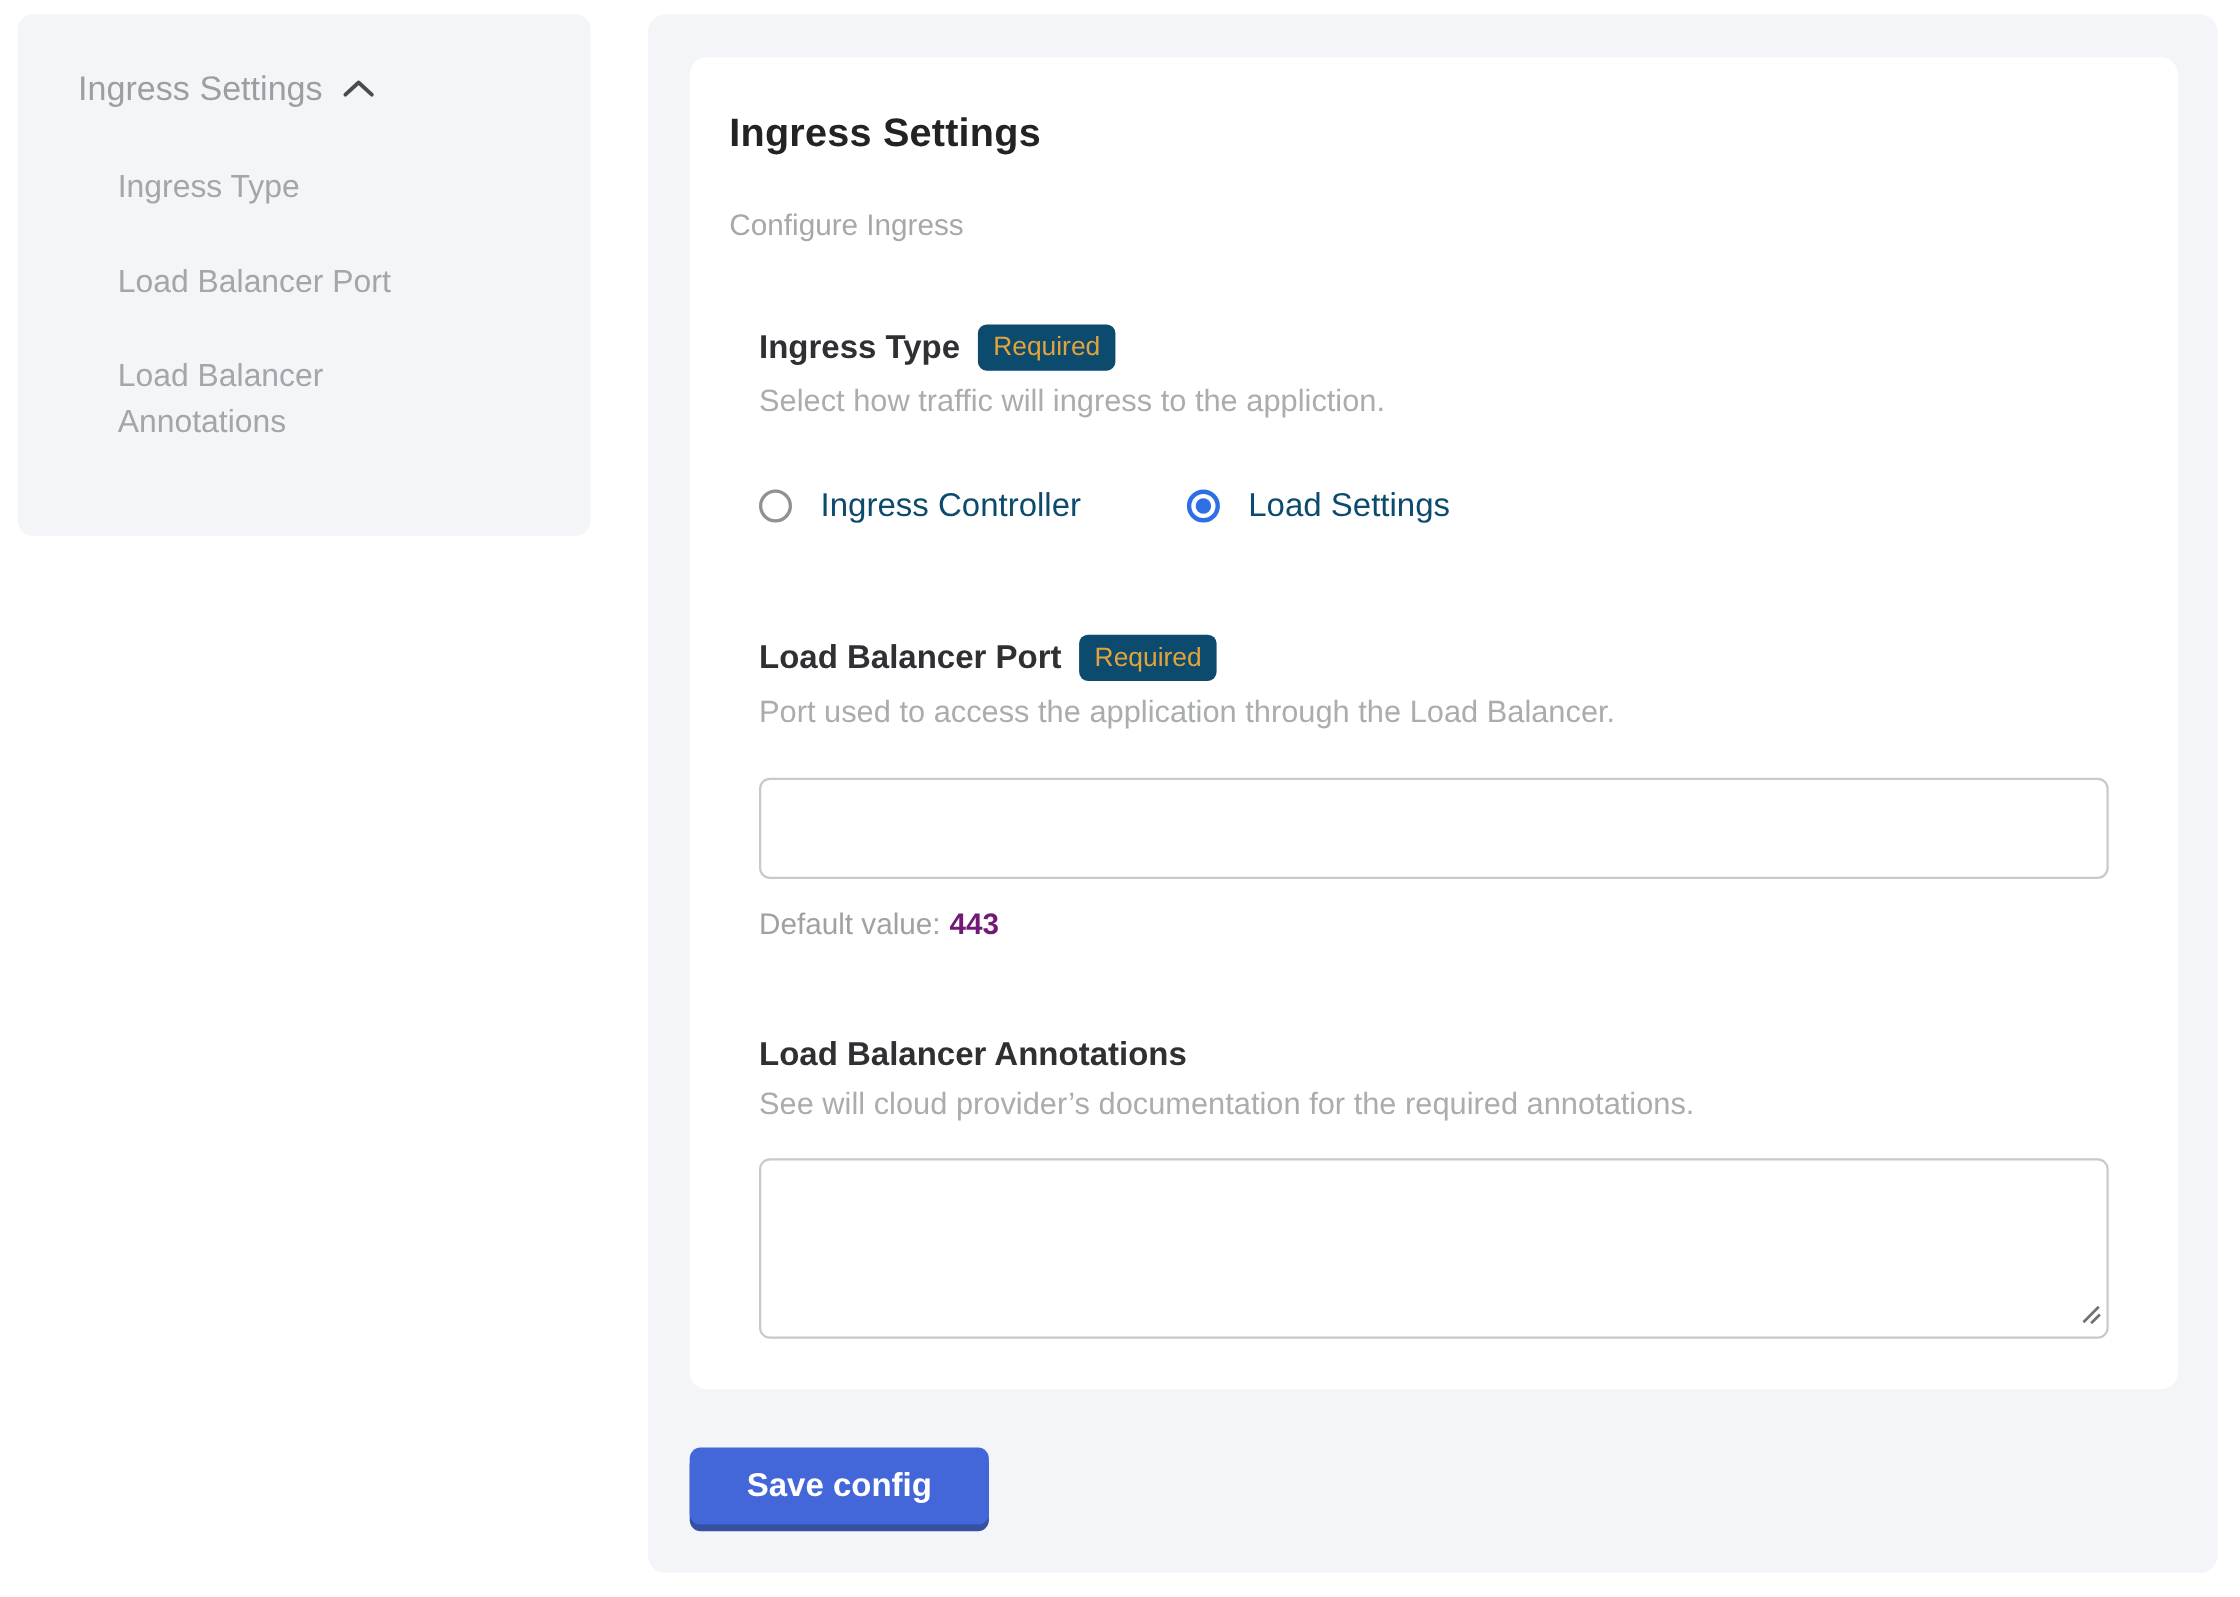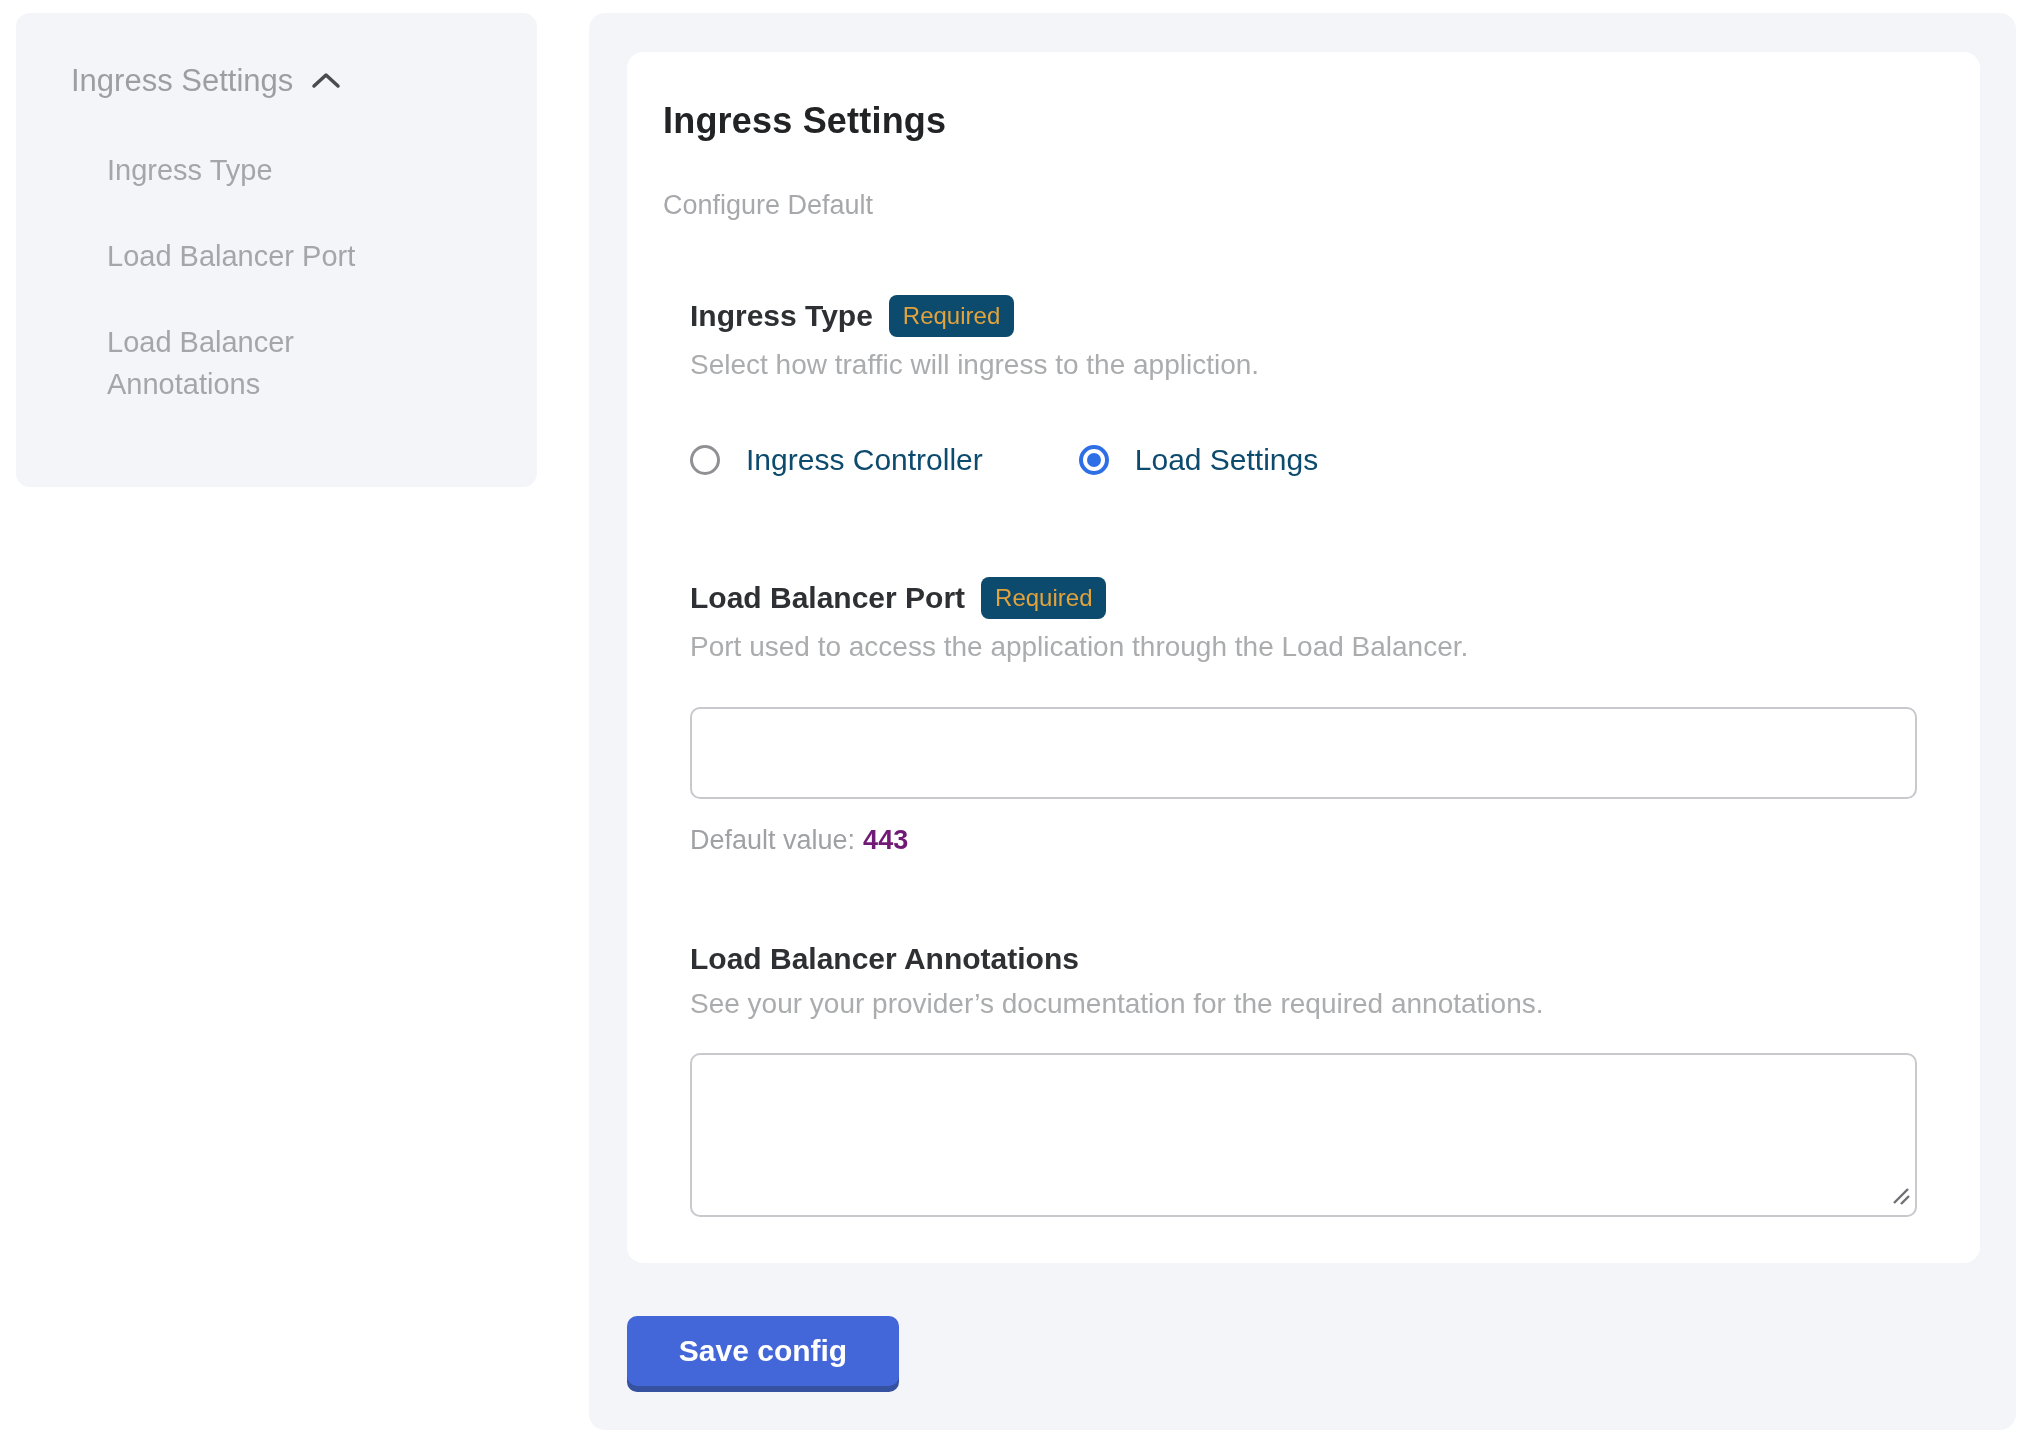--- a/index.html
+++ b/index.html
@@ -183,21 +183,21 @@
   <nav class="sidebar-nav">
     <div class="sidebar-item">Ingress Type</div>
     <div class="sidebar-item">Load Balancer Port</div>
     <div class="sidebar-item">Load Balancer Annotations</div>
   </nav>
 </aside>
 
 <main class="main">
   <section class="card">
     <h1 class="card-title">Ingress Settings</h1>
-    <p class="card-subtitle">Configure Default</p>
+    <p class="card-subtitle">Configure Ingress</p>
 
     <div class="sections">
 
       <div class="section-ingress-type">
         <div class="section-heading-row">
           <span class="section-heading">Ingress Type</span>
           <span class="required-badge">Required</span>
         </div>
         <p class="section-desc">Select how traffic will ingress to the appliction.</p>
 
@@ -220,21 +220,21 @@
         </div>
         <p class="section-desc">Port used to access the application through the Load Balancer.</p>
         <input class="text-input" type="text" value="" style="">
         <p class="default-value"><span>Default value:</span><b>443</b></p>
       </div>
 
       <div class="section-lb-annotations">
         <div class="section-heading-row">
           <span class="section-heading">Load Balancer Annotations</span>
         </div>
-        <p class="section-desc">See your your provider’s documentation for the required annotations.</p>
+        <p class="section-desc">See will cloud provider’s documentation for the required annotations.</p>
         <div class="textarea-wrap">
           <textarea class="textarea" style=""></textarea>
           <span class="resize-grip">
             <svg width="22" height="22" viewBox="0 0 22 22">
               <line x1="4" y1="18" x2="18" y2="4" stroke="#6f7073" stroke-width="2.4"></line>
               <line x1="11" y1="19" x2="19" y2="11" stroke="#6f7073" stroke-width="2.4"></line>
             </svg>
           </span>
         </div>
       </div>

